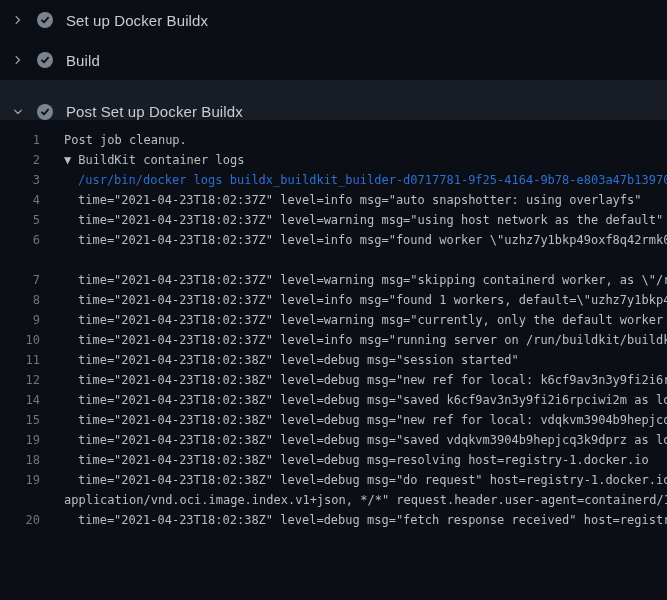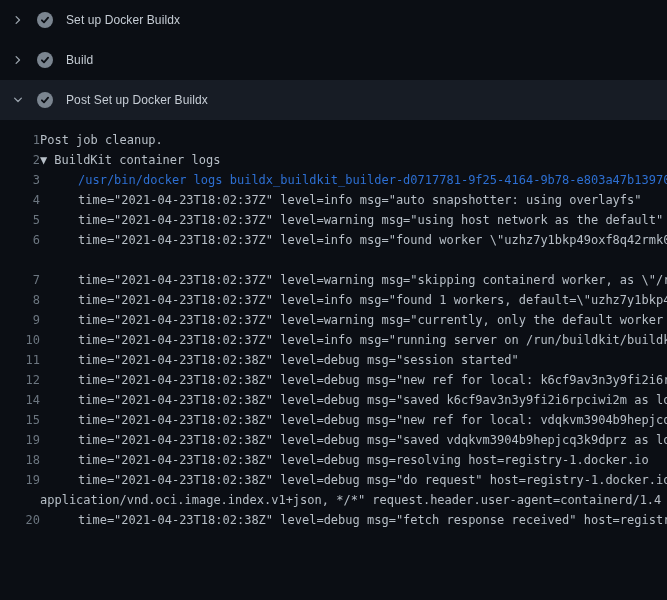--- a/index.html
+++ b/index.html
@@ -9,54 +9,54 @@
     font-family: "Liberation Sans", sans-serif;
   }
   .steps { width: 100%; }
   .step {
     height: 40px;
     display: flex;
     align-items: center;
     padding-left: 10px;
     cursor: pointer;
   }
-  .step.expanded { background: var(--highlight, #171c25); }
+  .step.expanded { background: var(--highlight, #171c25); align-items: flex-end; }
   .chev {
     width: 16px; height: 16px;
     display: flex; align-items: center; justify-content: center;
     color: #9aa3ad;
     flex: 0 0 16px;
   }
   .check {
     width: 16px; height: 16px;
     margin-left: 11px;
     flex: 0 0 16px;
   }
   .step-label {
     margin-left: 13px;
     color: #c6cdd5;
-    font-size: 12px;
+    font-size: 15px;
     letter-spacing: 0.1px;
   }
   .log {
     padding-top: 10px;
     font-family: "DejaVu Sans Mono", monospace;
     font-size: 12px;
     line-height: 20px;
     color: #b7bfc7;
   }
   .lrow { display: flex; height: 20px; }
   .lnum {
     flex: 0 0 40px;
     text-align: right;
     color: #6c7680;
     cursor: pointer;
     user-select: none;
   }
-  .ltext { white-space: pre; }
+  .ltext { white-space: pre; margin-left: 24px; }
   .lrow.ind .ltext { margin-left: 38px; }
   .ltext.command { color: var(--accent, #2d6fd2); }
   .marker { margin-right: 7px; }
 </style>
 </head>
 <body>
 
 <div class="steps" id="steps">
     <div class="step">
       <span class="chev">

